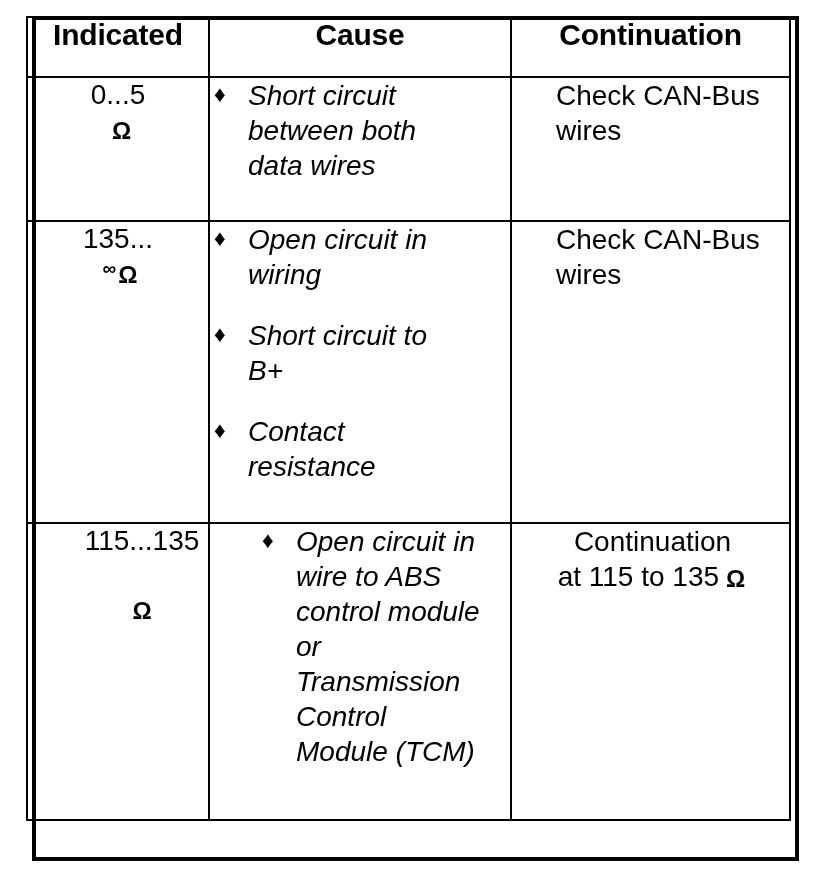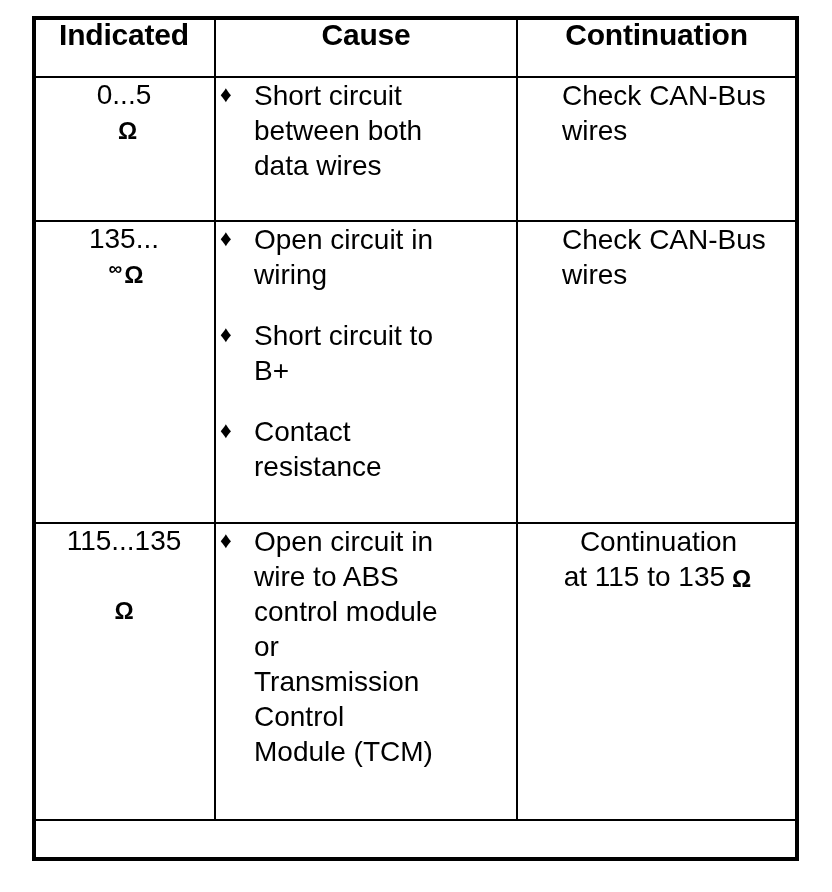--- a/index.html
+++ b/index.html
@@ -16,21 +16,21 @@
   }
 
   .sheet {
     position: relative;
     width: 832px;
     height: 892px;
   }
 
   table.diag {
     position: absolute;
-    left: 32px;
+    left: 26px;
     top: 16px;
     width: 763px;
     border-collapse: collapse;
     table-layout: fixed;
     background: #ffffff;
   }
 
   table.diag td,
   table.diag th {
     border: 2px solid #000000;
@@ -117,20 +117,21 @@
   ul.bullets li .bull {
     position: absolute;
     left: 4px;
     top: 0px;
     font-size: 23px;
     line-height: 1.45;
   }
   ul.bullets li .btxt {
     display: block;
     white-space: pre-line;
+    font-style: italic;
   }
 
   
   td.cont {
     padding: 14px 10px 10px 22px;
     font-size: 28px;
     line-height: 1.25;
   }
   td.cont .ctext {
     display: block;
@@ -147,21 +148,21 @@
   }
   td.cont .cline-2 {
     display: block;
     text-align: center;
     padding-right: 12px;
   }
 
   
   tr.r1 td { height: 142px; margin-left: 28px; }
   tr.r2 td { height: 300px; }
-  tr.r3 td { height: 295px; }
+  tr.r3 td { height: 295px; padding-left: 48px; }
 </style>
 </head>
 <body>
 
 <div class="sheet">
 
   <table class="diag">
     <colgroup>
       <col class="c-ind">
       <col class="c-cau">

